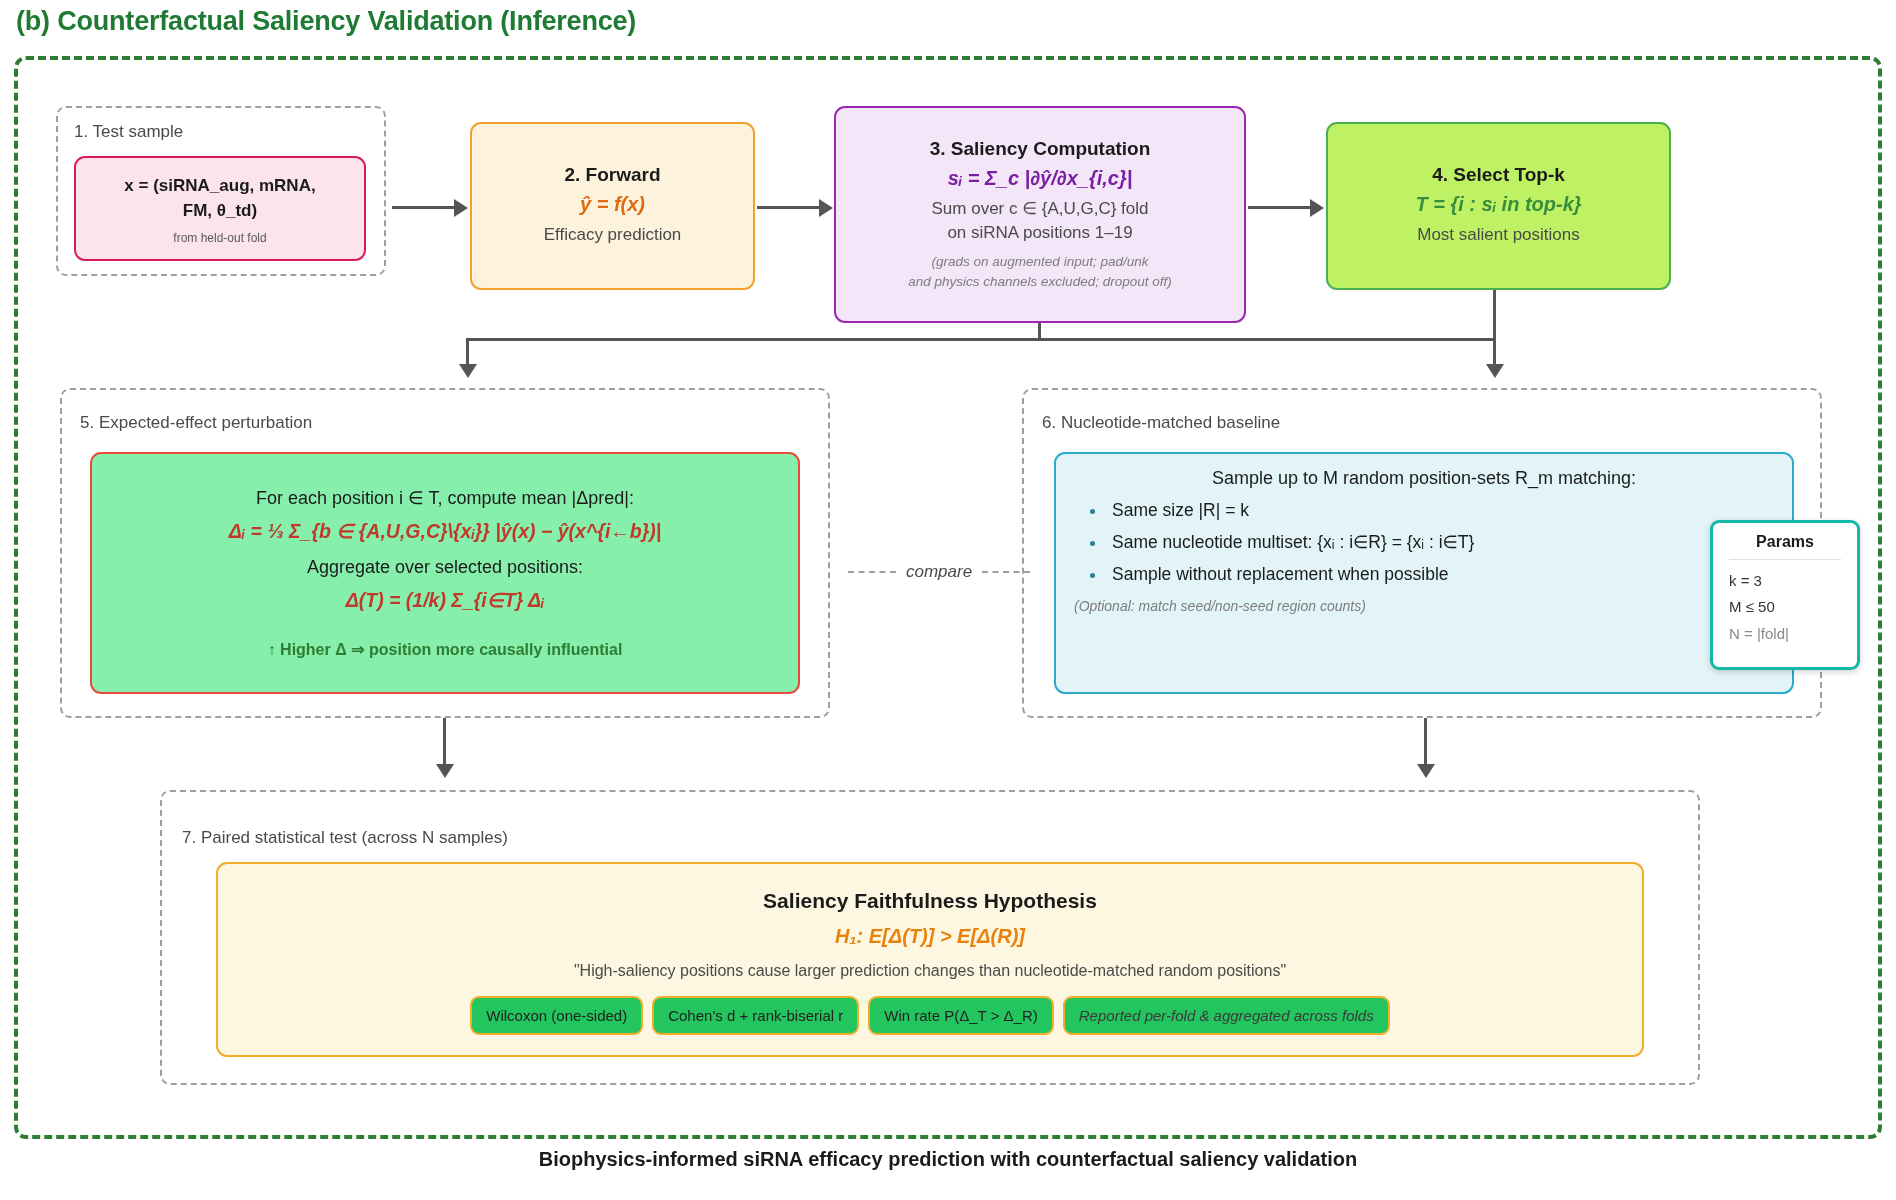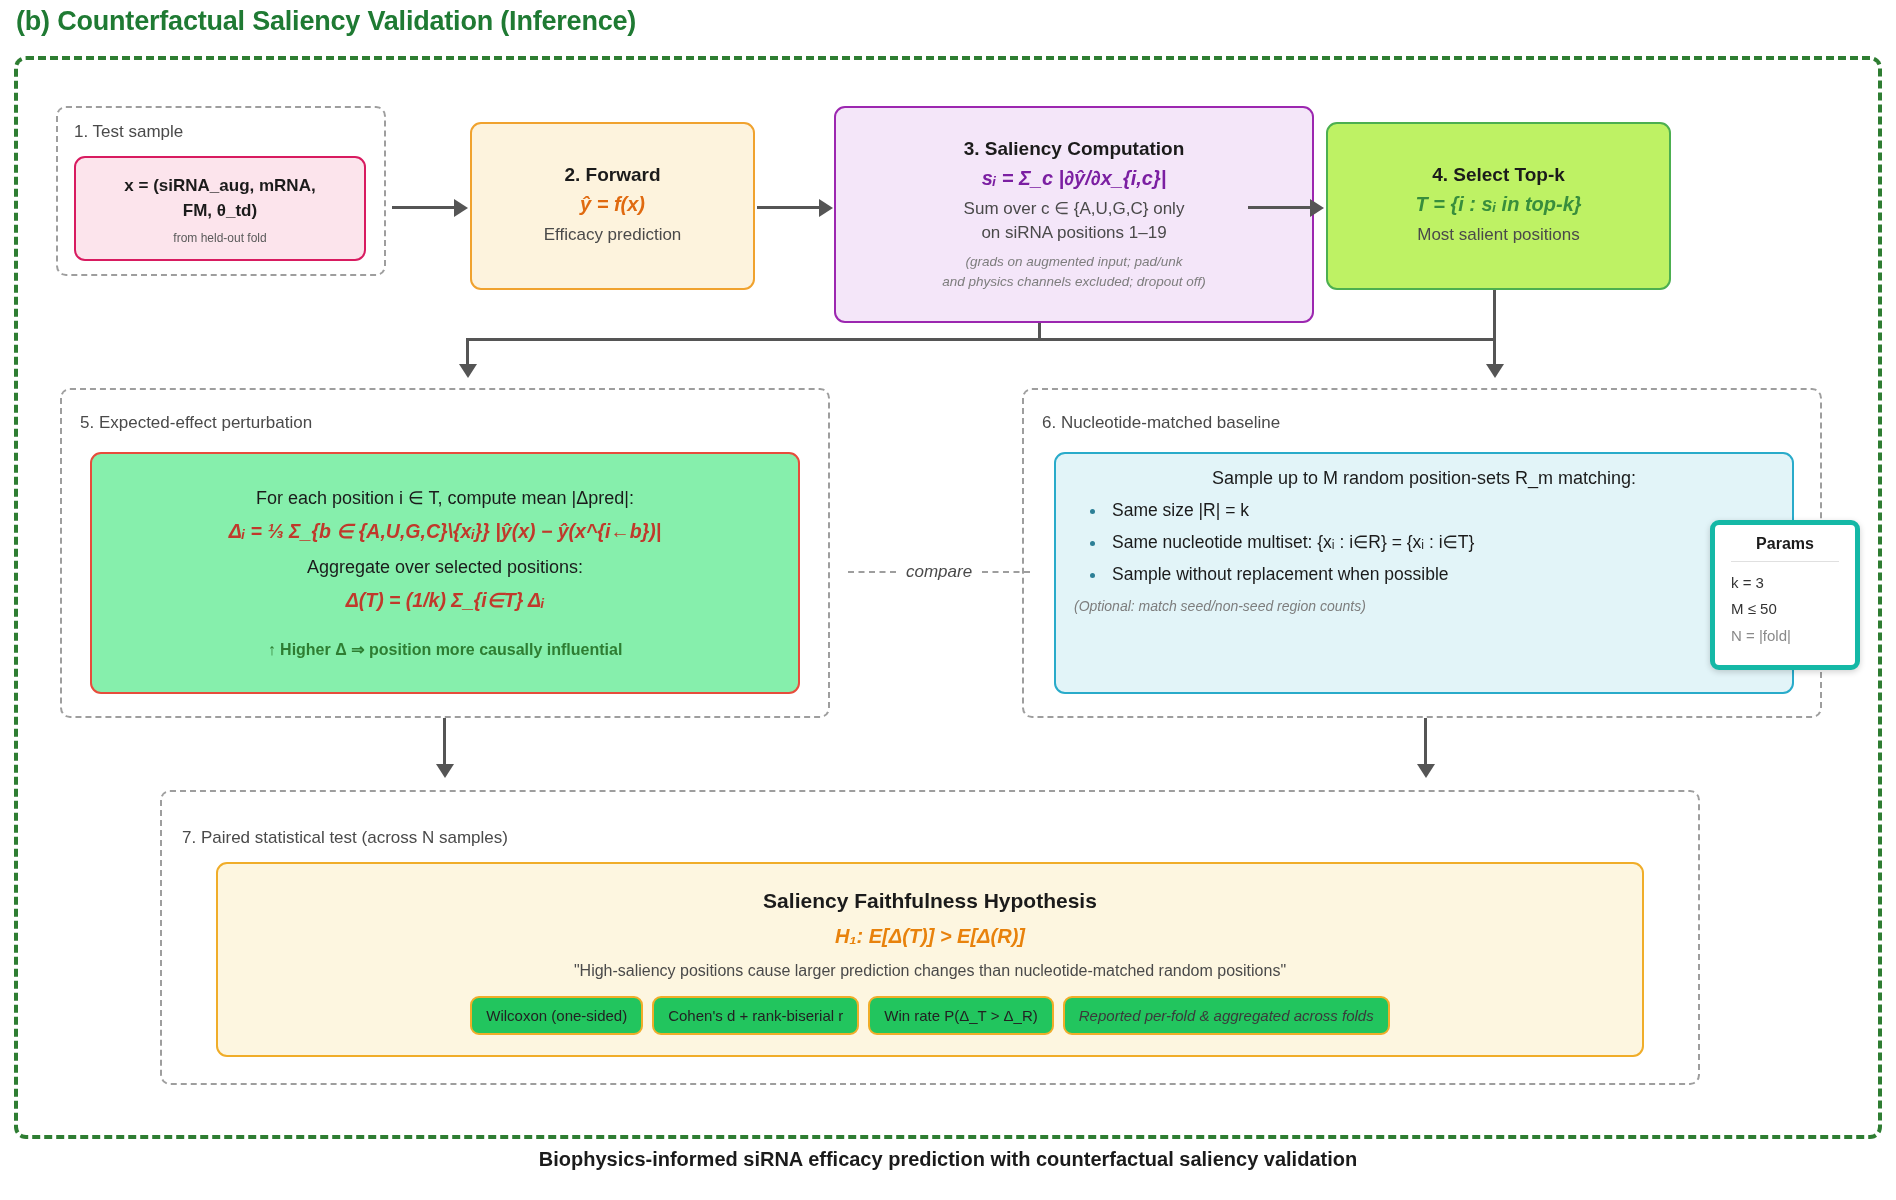--- a/index.html
+++ b/index.html
@@ -104,21 +104,21 @@
     background:#22c55e;border:2px solid #f0ad29;border-radius:9px;
     padding:9px 14px;font-size:15px;color:#222;white-space:nowrap;
     display:flex;align-items:center;justify-content:center;
   }
   .chip.italic{font-style:italic;color:#3a3a3a;}
 
   
   .params{
     position:absolute;
     background:#ffffff;
-    border:5px solid #14b8a6;
+    border:3px solid #14b8a6;
     border-radius:9px;
     box-shadow:0 2px 6px rgba(0,0,0,.18);
     padding:10px 16px 12px;
     box-sizing:border-box;
   }
   .params .p-title{font-size:16px;font-weight:bold;text-align:center;color:#1b1b1b;
     padding-bottom:8px;border-bottom:1px solid #e0e0e0;margin-bottom:8px;}
   .params .p-row{font-size:15px;color:#333;line-height:1.75;}
   .params .p-row.dim{color:#8a8a8a;}
 
@@ -171,24 +171,24 @@
 
   <div class="box box-forward" style="left:470px;top:122px;width:285px;height:168px;">
     <div class="b-title">2. Forward</div>
     <div class="b-formula">ŷ = f(x)</div>
     <div class="b-sub">Efficacy prediction</div>
   </div>
 
   <div class="conn h" style="left:757px;top:206px;width:62px;"></div>
   <div class="arrow-r" style="left:819px;top:199px;"></div>
 
-  <div class="box box-saliency" style="left:834px;top:106px;width:480px;height:217px;">
+  <div class="box box-saliency" style="left:834px;top:106px;width:412px;height:217px;">
     <div class="b-title">3. Saliency Computation</div>
     <div class="b-formula">sᵢ = Σ_c |∂ŷ/∂x_{i,c}|</div>
-    <div class="b-sub">Sum over c ∈ {A,U,G,C} only</div>
+    <div class="b-sub">Sum over c ∈ {A,U,G,C} fold</div>
     <div class="b-sub">on siRNA positions 1–19</div>
     <div class="b-note">(grads on augmented input; pad/unk</div>
     <div class="b-note" style="margin-top:0">and physics channels excluded; dropout off)</div>
   </div>
 
   <div class="conn h" style="left:1248px;top:206px;width:62px;"></div>
   <div class="arrow-r" style="left:1310px;top:199px;"></div>
 
   <div class="box box-topk" style="left:1326px;top:122px;width:345px;height:168px;">
     <div class="b-title">4. Select Top-k</div>

